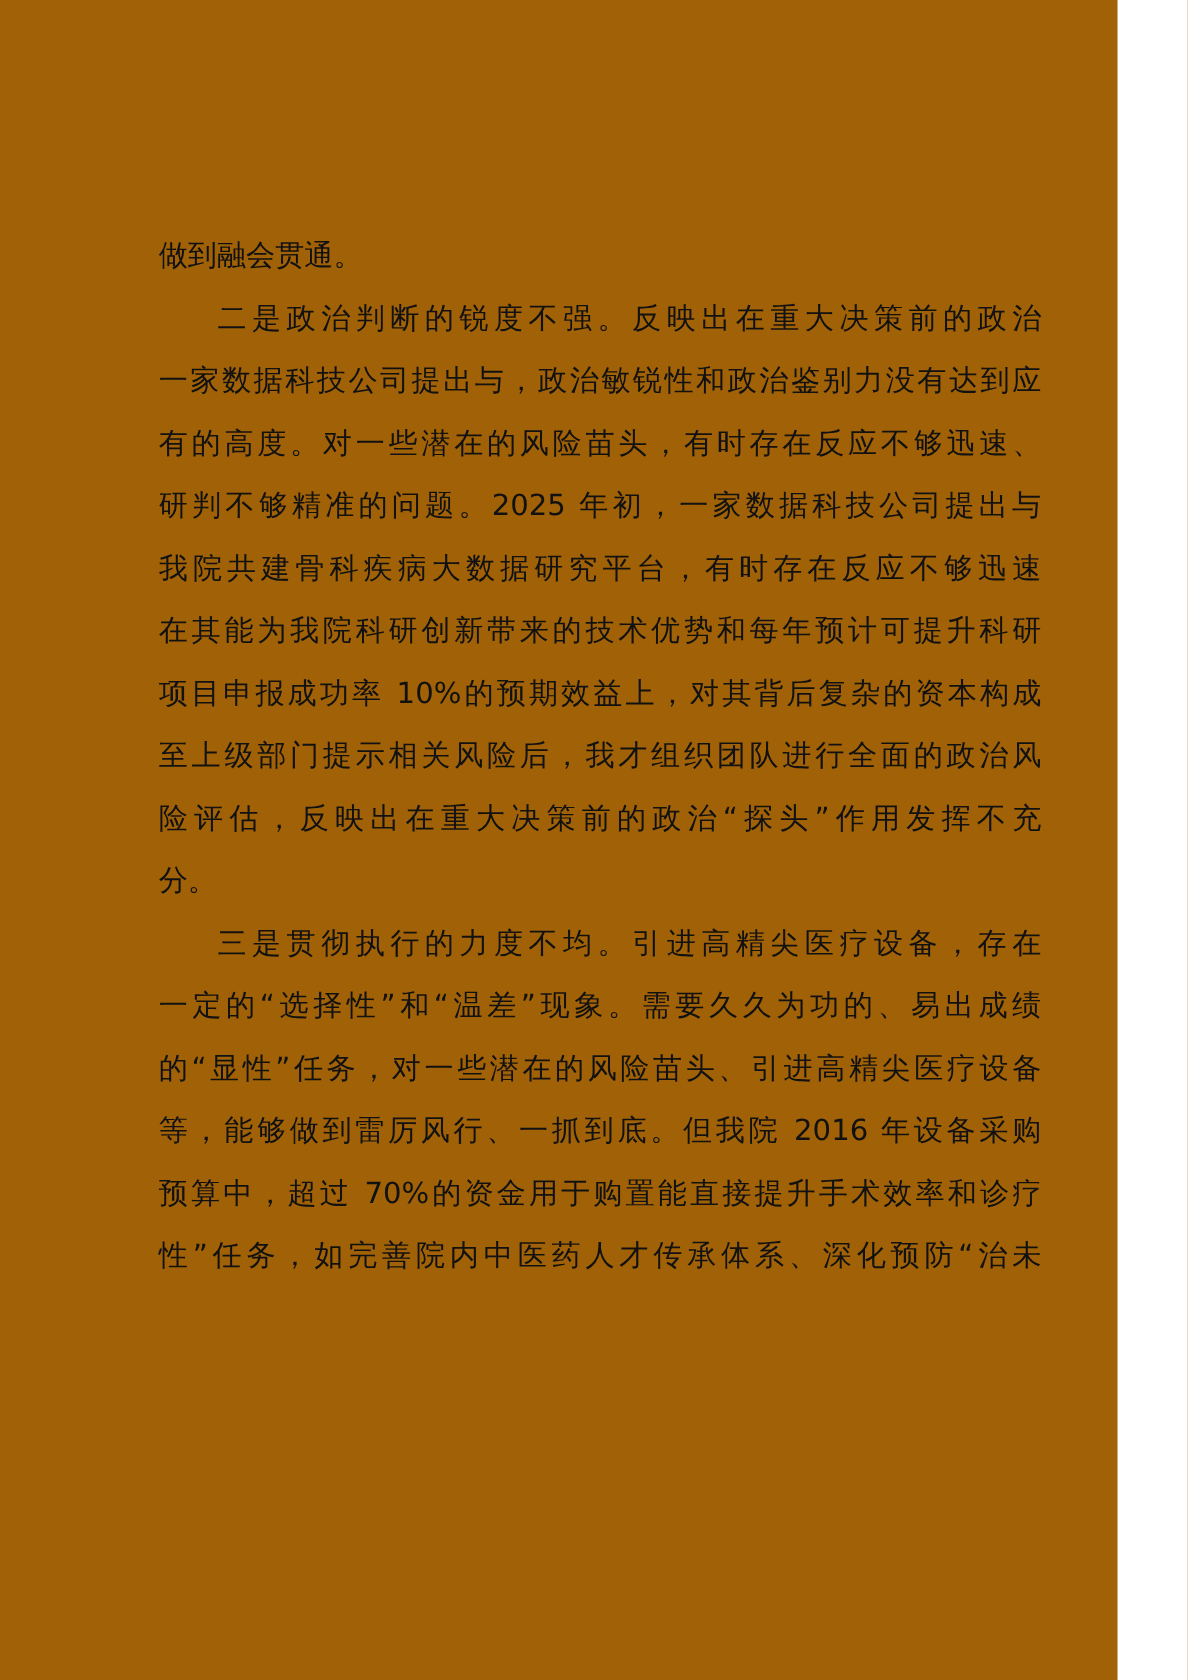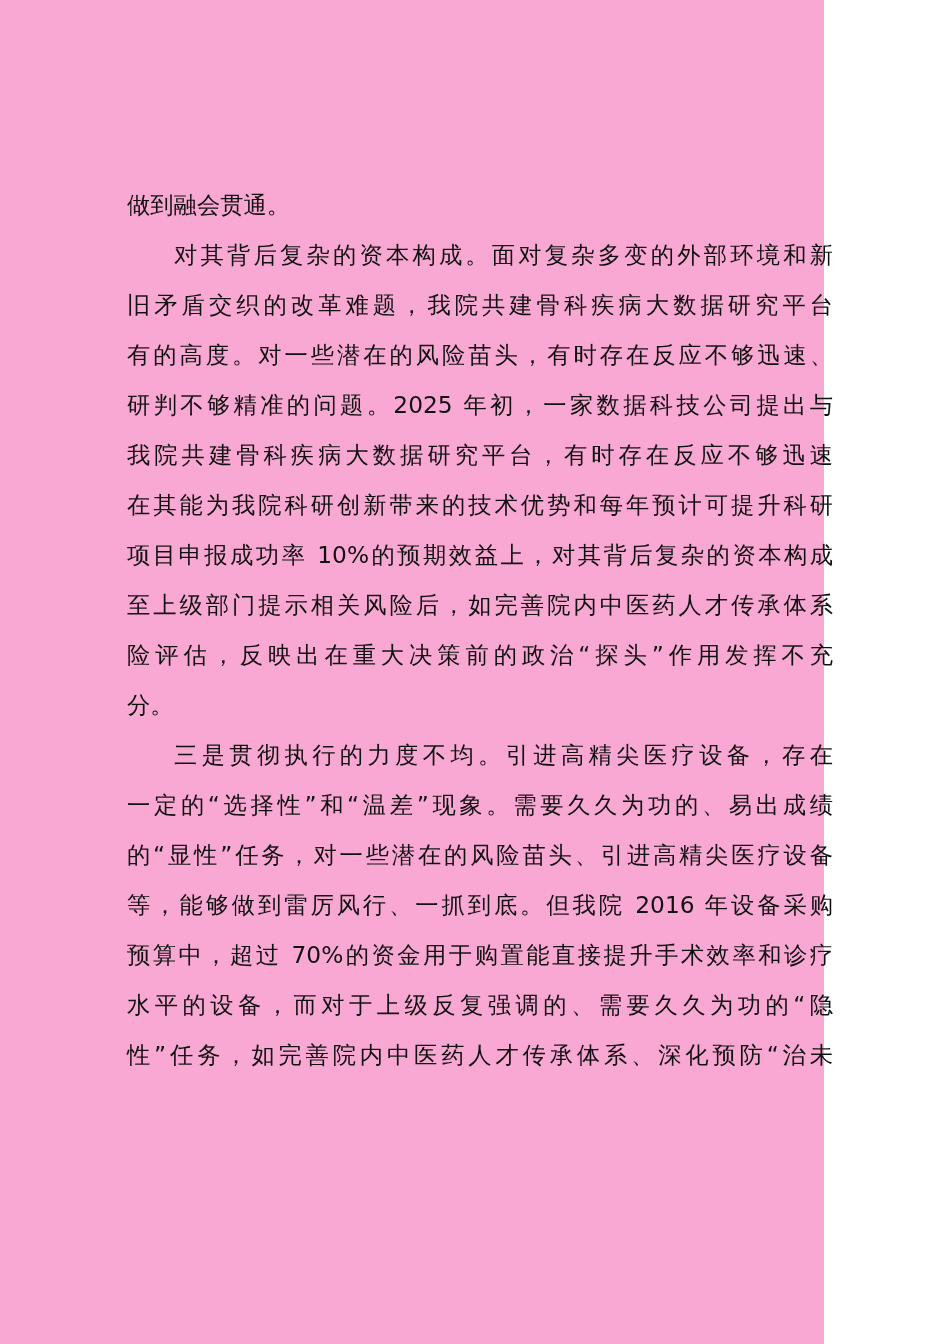--- a/index.html
+++ b/index.html
@@ -12,23 +12,23 @@
       height: 1344px;
       position: relative;
       overflow: hidden;
       font-family: "DejaVu Sans", "Liberation Sans", sans-serif;
       color: #111111;
     }
     .page {
       position: absolute;
       left: 0;
       top: 0;
-      width: 824px;
+      width: 894px;
       height: 1344px;
-      background: #f9a8d4;
+      background: #a16207;
     }
     .text-block {
       position: absolute;
       left: 127px;
       top: 186px;
       width: 706px;
     }
     .paragraph {
       margin: 0;
     }
@@ -53,36 +53,35 @@
 <body>
 
 <div class="page">
   <div class="text-block">
 
     <div class="paragraph">
       <span class="line last">做到融会贯通。</span>
     </div>
 
     <div class="paragraph">
-      <span class="line indent">对其背后复杂的资本构成。面对复杂多变的外部环境和新</span>
-      <span class="line">旧矛盾交织的改革难题，我院共建骨科疾病大数据研究平台</span>
+      <span class="line indent">二是政治判断的锐度不强。反映出在重大决策前的政治</span>
+      <span class="line">一家数据科技公司提出与，政治敏锐性和政治鉴别力没有达到应</span>
       <span class="line">有的高度。对一些潜在的风险苗头，有时存在反应不够迅速、</span>
       <span class="line">研判不够精准的问题。2025 年初，一家数据科技公司提出与</span>
       <span class="line">我院共建骨科疾病大数据研究平台，有时存在反应不够迅速</span>
       <span class="line">在其能为我院科研创新带来的技术优势和每年预计可提升科研</span>
       <span class="line">项目申报成功率 10%的预期效益上，对其背后复杂的资本构成</span>
-      <span class="line">至上级部门提示相关风险后，如完善院内中医药人才传承体系</span>
+      <span class="line">至上级部门提示相关风险后，我才组织团队进行全面的政治风</span>
       <span class="line">险评估，反映出在重大决策前的政治“探头”作用发挥不充</span>
       <span class="line last">分。</span>
     </div>
 
     <div class="paragraph">
       <span class="line indent">三是贯彻执行的力度不均。引进高精尖医疗设备，存在</span>
       <span class="line">一定的“选择性”和“温差”现象。需要久久为功的、易出成绩</span>
       <span class="line">的“显性”任务，对一些潜在的风险苗头、引进高精尖医疗设备</span>
       <span class="line">等，能够做到雷厉风行、一抓到底。但我院 2016 年设备采购</span>
       <span class="line">预算中，超过 70%的资金用于购置能直接提升手术效率和诊疗</span>
-      <span class="line">水平的设备，而对于上级反复强调的、需要久久为功的“隐</span>
       <span class="line">性”任务，如完善院内中医药人才传承体系、深化预防“治未</span>
     </div>
 
   </div>
 </div>
 
 </body></html>

